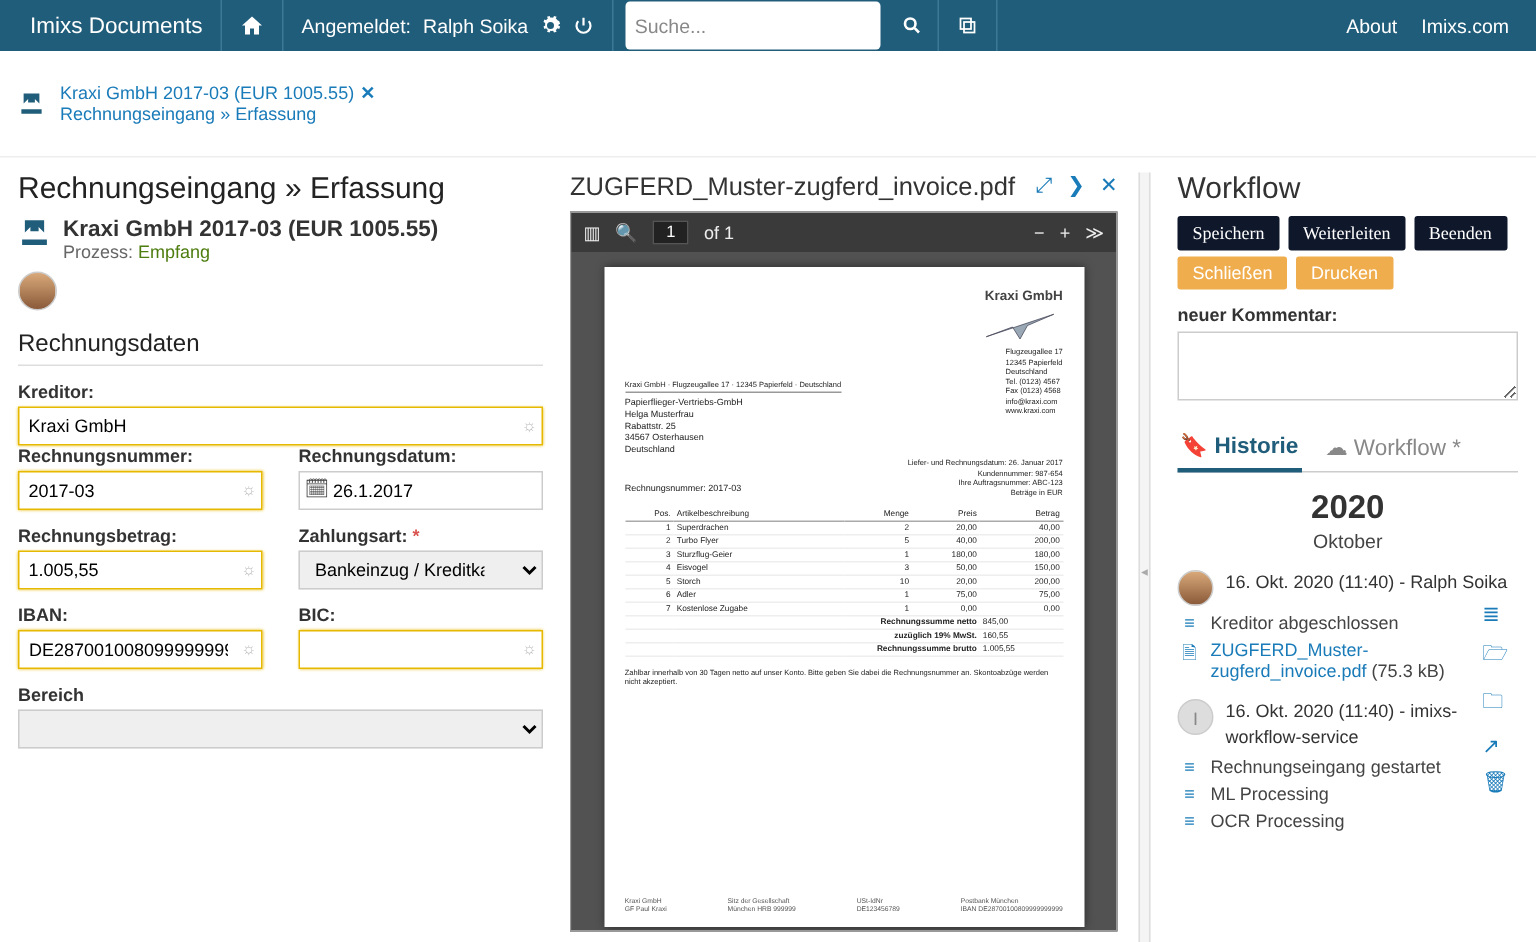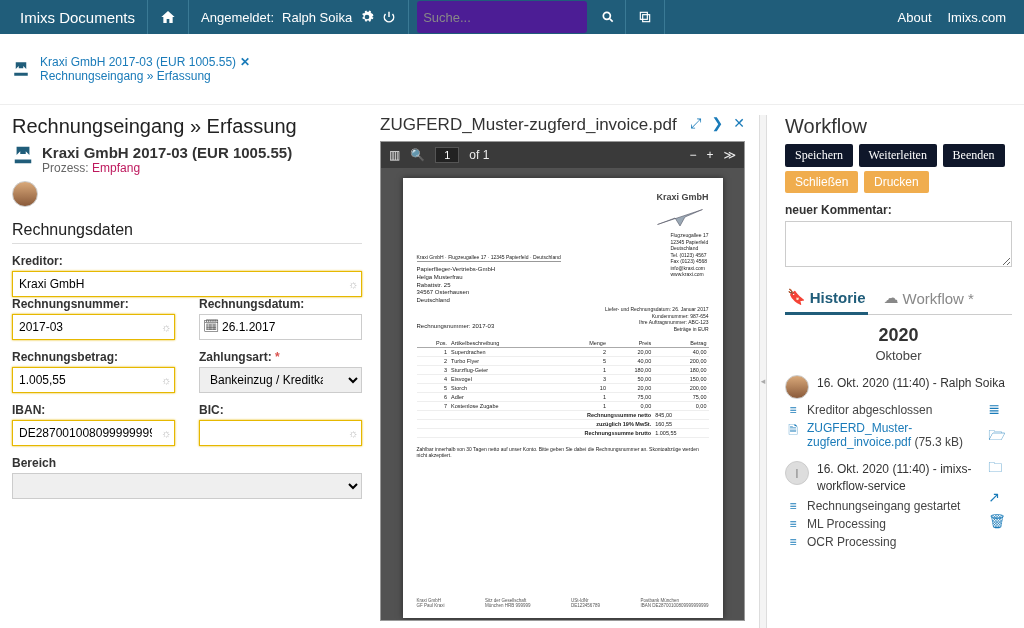--- a/index.html
+++ b/index.html
@@ -1,38 +1,38 @@
 <!DOCTYPE html>
 <html><head>
 <meta charset="utf-8">
 <style>
 * { box-sizing: border-box; margin: 0; padding: 0; }
 body { font-family: "Segoe UI", Arial, sans-serif; font-size: 13px; color: #333; background: #fff; width: 1024px; height: 628px; overflow: hidden; }
 .topbar { background: #205d7a; color: #fff; height: 34px; display: flex; align-items: center; padding: 0 8px; }
 .topbar .brand { font-size: 15px; padding: 0 12px; border-right: 1px solid #3a7a95; height: 100%; display: flex; align-items: center; }
 .topbar .icon-btn { padding: 0 12px; height: 100%; display: flex; align-items: center; cursor: pointer; border-right: 1px solid #3a7a95; }
 .topbar .login { padding: 0 12px; display: flex; align-items: center; gap: 8px; height:100%; border-right:1px solid #3a7a95;}
-.topbar .search { margin-left: 8px; background: #4c1d95; border-radius: 3px; height: 22px; width: 170px; display: flex; align-items: center; padding: 16px 6px; color:#888;}
+.topbar .search { margin-left: 8px; background: #ffffff; border-radius: 3px; height: 22px; width: 170px; display: flex; align-items: center; padding: 16px 6px; color:#888;}
 .topbar .search-btn { margin-left: 4px; padding: 0 10px; height:100%; display:flex; align-items:center; border-right:1px solid #3a7a95; cursor:pointer;}
 .topbar .right { margin-left: auto; display: flex; gap: 16px; padding-right: 10px; }
 .topbar a { color: #fff; text-decoration: none; cursor:pointer;}
 .subbar { display: flex; align-items: center; padding: 21px 12px; border-bottom: 1px solid #eee; font-size: 12px; }
 .subbar .dl-icon { color: #205d7a; font-size: 16px; margin-right: 10px; }
 .subbar .bc-link { color: #1a7bb9; text-decoration: none; }
 .subbar .close-x { color: #1a7bb9; margin-left: 4px; cursor:pointer; font-weight:bold;}
 .content { display: flex; padding: 10px 12px; gap: 18px; height: calc(628px - 34px - 42px); }
 .col-left { width: 350px; }
 .col-mid { width: 365px; }
 .col-right { flex: 1; }
 h2.page-title { font-size: 20px; font-weight: 400; color: #222; margin-bottom: 6px; }
 .doc-head { display: flex; gap: 8px; align-items: flex-start; }
 .doc-head .dl { color: #205d7a; font-size: 20px; }
 .doc-head .title { font-size: 15px; font-weight: 600; color: #333; }
 .doc-head .sub { font-size: 12px; color: #666; }
-.doc-head .link { color: #be185d; }
+.doc-head .link { color: #4d7c0f; }
 .avatar { width: 26px; height: 26px; border-radius: 50%; background: linear-gradient(#d9a97a,#8a5a3a); margin-top: 6px; border:1px solid #ccc;}
 .section-h { border-bottom: 1px solid #ddd; padding-bottom: 4px; margin: 14px 0 10px; font-size: 16px; font-weight: 400; color: #222; }
 .form-row { display: flex; gap: 24px; margin-bottom: 10px; }
 .form-group { flex: 1; }
 .form-group label { font-size: 12px; font-weight: 700; display: block; margin-bottom: 3px; }
 .req { color: #d9534f; }
 .input-wrap { position: relative; }
 .input-wrap input, .input-wrap select { width: 100%; height: 26px; padding: 2px 22px 2px 6px; border: 1px solid #ccc; font-size: 12px; }
 .input-wrap.hl input { border-color: #e6b800; box-shadow: 0 0 2px #e6b800; }
 .input-wrap .suf { position: absolute; right: 4px; top: 50%; transform: translateY(-50%); color: #bbb; font-size: 11px; }
@@ -60,21 +60,21 @@
 .pdf-doc .note { font-size:5px; margin-top:8px; line-height:1.3;}
 .wf-title { font-size: 20px; font-weight: 400; margin-bottom: 6px; }
 .btn { display: inline-block; padding: 4px 10px; font-size: 12px; color: #fff; border-radius: 2px; cursor: pointer; margin-right: 2px; margin-bottom: 4px; }
 .btn-primary { background: #0f172a; font-family: Liberation Serif, serif; }
 .btn-warn { background: #f0ad4e; }
 .wf-label { font-size: 12px; font-weight: 700; margin-top: 6px; display:block;}
 .wf-comment { width: 100%; height: 46px; border: 1px solid #ccc; margin-top: 4px; }
 .tabs { border-bottom: 1px solid #ccc; margin-top: 12px; display: flex; gap: 14px; font-size: 15px; }
 .tab { padding: 6px 2px; color: #888; cursor:pointer; display:flex; align-items:center; gap:4px;}
 .tab.active { color: #205d7a; border-bottom: 3px solid #205d7a; font-weight: 600; margin-bottom:-1px;}
-.hist-year { text-align: center; font-size: 18px; font-weight: 600; margin-top: 10px; }
+.hist-year { text-align: center; font-size: 22px; font-weight: 600; margin-top: 10px; }
 .hist-month { text-align: center; font-size: 13px; margin-top: 2px; color:#444;}
 .side-icons { position: absolute; right: 6px; top: 286px; display: flex; flex-direction: column; gap: 8px; color: #1a7bb9; font-size: 14px; }
 .hist-entry { margin-top: 12px; font-size: 12px; display:flex; gap:8px;}
 .hist-entry .av { width: 24px; height: 24px; border-radius: 50%; background: #ddd; flex-shrink:0; border:1px solid #ccc;}
 .hist-entry .av.u { background: linear-gradient(#d9a97a,#8a5a3a);}
 .hist-entry .meta { line-height:1.4; }
 .hist-entry b { font-weight:400; }
 .hist-sub { margin-left: 0px; display:flex; gap:6px; margin-top:4px; font-size:12px; align-items:flex-start;}
 .hist-sub .ic { color:#1a7bb9; width:16px; text-align:center; flex-shrink:0;}
 .hist-sub .txt { color:#444; }

